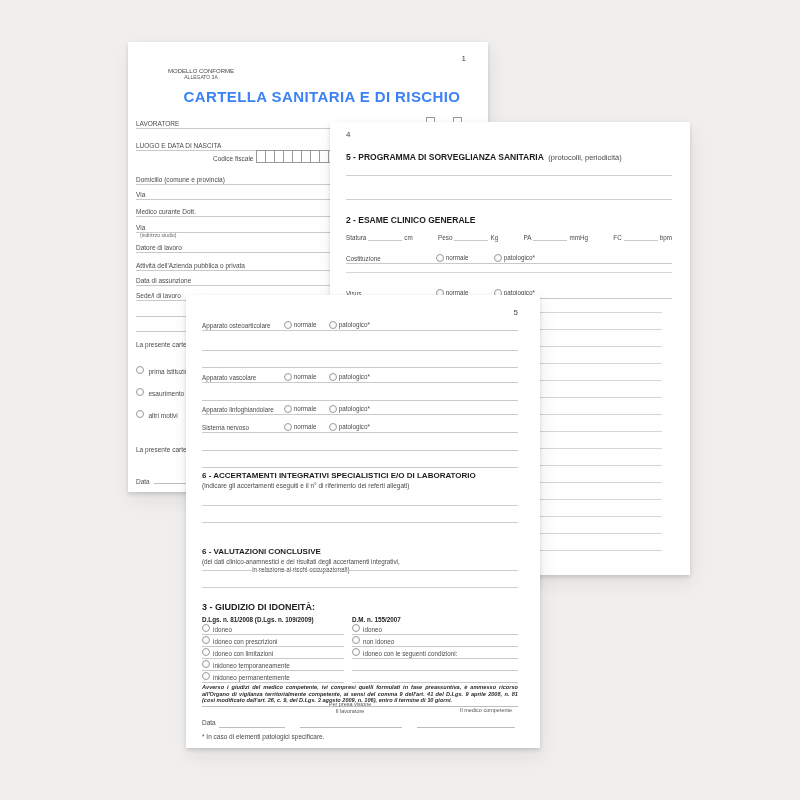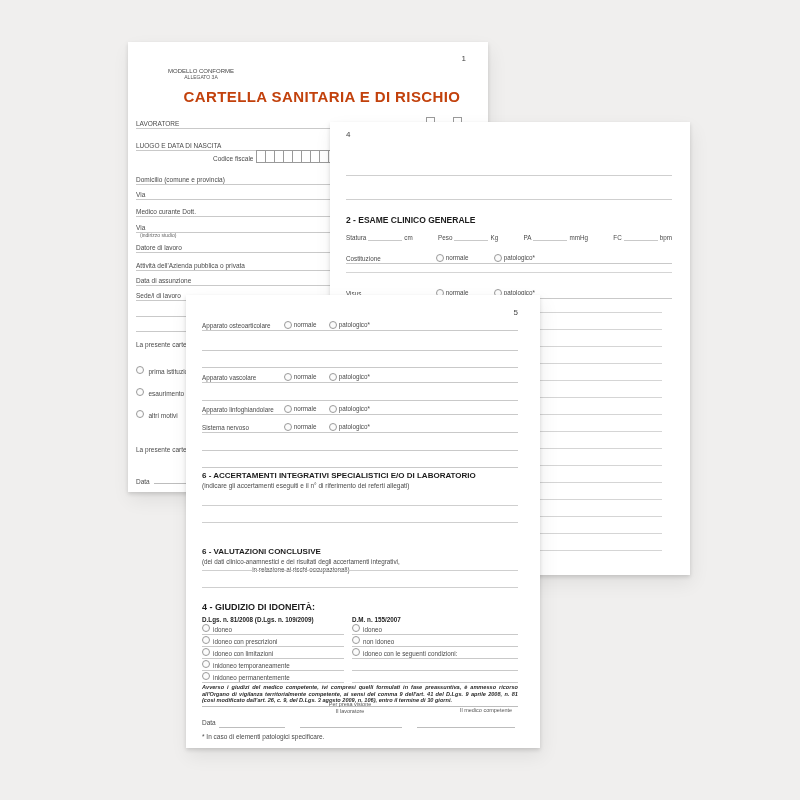--- a/index.html
+++ b/index.html
@@ -41,21 +41,21 @@
 </style>
 </head>
 <body>
 
 <div class="page" id="page1">
   <div class="abs" style="left:40px;top:26px;text-align:center;">
     <div style="font-size:6px;color:#444;white-space:nowrap;">MODELLO CONFORME</div>
     <div style="font-size:5px;color:#555;white-space:nowrap;">ALLEGATO 3A</div>
   </div>
   <div class="abs pagenum" style="right:22px;top:12px;">1</div>
-  <div class="abs" style="left:0;right:0;top:46px;text-align:center;font-size:15px;font-weight:bold;color:#c2410c;letter-spacing:.4px;margin-left:28px;">CARTELLA SANITARIA E DI RISCHIO</div>
+  <div class="abs" style="left:0;right:0;top:46px;text-align:center;font-size:15px;font-weight:bold;color:#3b82f6;letter-spacing:.4px;margin-left:28px;">CARTELLA SANITARIA E DI RISCHIO</div>
 
   <div class="sqbox" style="left:298px;top:75px;"></div>
   <div class="sqbox" style="left:325px;top:75px;"></div>
 
   <div id="p1-fields">
       <div class="fieldrow" style="top:74px;">
         <span class="flabel">LAVORATORE</span>
       </div>
       <div class="fieldrow" style="top:96px;">
         <span class="flabel">LUOGO E DATA DI NASCITA</span>
@@ -117,20 +117,24 @@
     </div>
   <div class="abs tiny" style="left:8px;top:404px;">La presente cartella</div>
   <div class="abs" style="left:8px;top:428px;width:170px;height:10px;">
     <span class="tiny">Data</span>
     <span style="display:inline-block;width:130px;border-bottom:1px solid #bdbdbd;height:7px;"></span>
   </div>
 </div>
 
 <div class="page" id="page2">
   <div class="abs pagenum" style="left:16px;top:8px;">4</div>
+  <div class="abs" style="left:16px;top:24px;white-space:nowrap;">
+    <span class="sect-title" style="font-size:8.5px;">5 - PROGRAMMA DI SORVEGLIANZA SANITARIA</span>
+    <span class="sect-sub" style="font-size:7.5px;">(protocolli, periodicità)</span>
+  </div>
   <div class="rule" style="left:16px;right:18px;top:53px;"></div>
   <div class="rule" style="left:16px;right:18px;top:77px;"></div>
 
   <div class="abs sect-title" style="left:16px;top:93px;font-size:8.5px;">2 - ESAME CLINICO GENERALE</div>
 
   <div class="abs" id="p2-measures" style="left:16px;right:18px;top:110px;display:flex;justify-content:space-between;">
       <div class="mgroup">
         <span>Statura</span>
         <span class="mline"></span>
         <span>cm</span>
@@ -222,21 +226,21 @@
   <div class="abs" style="left:16px;right:22px;top:245px;text-align:left;">
     <span class="sect-title">6 - VALUTAZIONI CONCLUSIVE</span>
     <span style="display:inline-block;vertical-align:top;text-align:center;font-size:6.3px;color:#4a4a4a;line-height:7.5px;">
       <span>(dei dati clinico-anamnestici e dei risultati degli accertamenti integrativi,</span><br>
       <span>in relazione ai rischi occupazionali)</span>
     </span>
   </div>
   <div class="rule" style="left:16px;right:22px;top:275px;"></div>
   <div class="rule" style="left:16px;right:22px;top:292px;"></div>
 
-  <div class="abs sect-title" style="left:16px;top:307px;font-size:9px;">4 - GIUDIZIO DI IDONEITÀ:</div>
+  <div class="abs sect-title" style="left:16px;top:307px;font-size:9px;">3 - GIUDIZIO DI IDONEITÀ:</div>
   <div class="abs" style="left:16px;top:321px;font-size:6.3px;font-weight:bold;color:#1c1c1c;white-space:nowrap;">D.Lgs. n. 81/2008 (D.Lgs. n. 109/2009)</div>
   <div class="abs" style="left:166px;top:321px;font-size:6.3px;font-weight:bold;color:#1c1c1c;white-space:nowrap;">D.M. n. 155/2007</div>
   <div id="p3-left-options">
       <div class="optrow" style="left:16px;width:142px;top:327px;">
         <span class="radio"></span>
         <span class="olabel">idoneo</span>
       </div>
       <div class="optrow" style="left:16px;width:142px;top:339px;">
         <span class="radio"></span>
         <span class="olabel">idoneo con prescrizioni</span>

